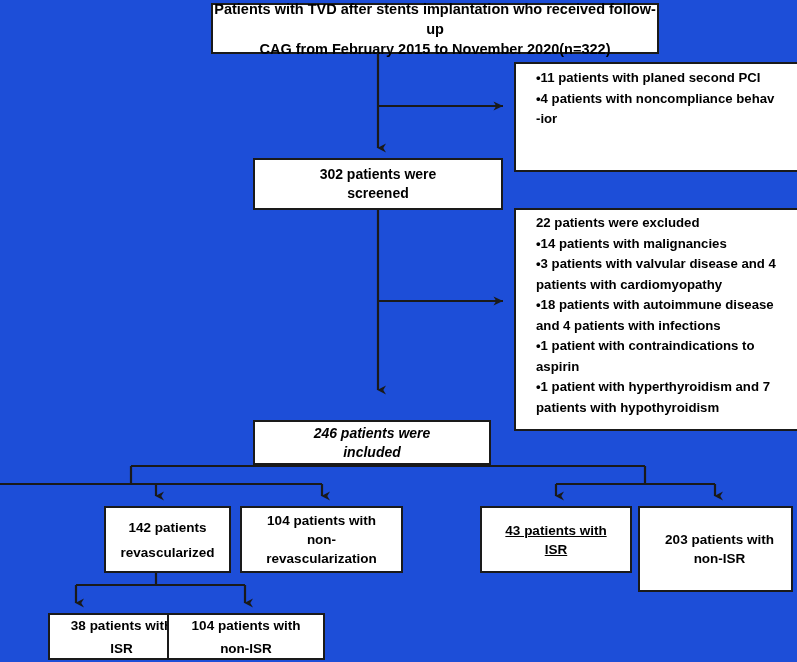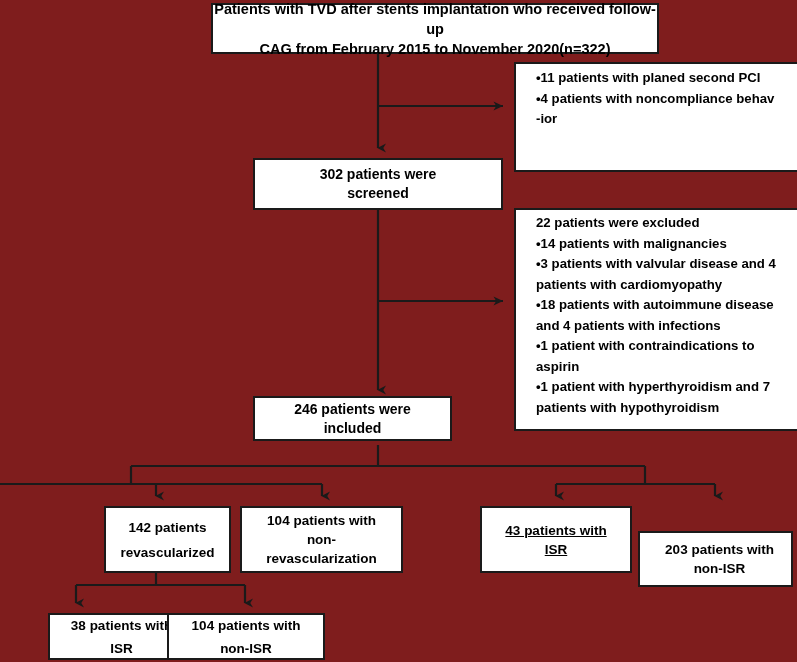--- a/index.html
+++ b/index.html
@@ -4,21 +4,21 @@
 <style>
   html, body {
     margin: 0;
     padding: 0;
     background: #ffffff;
   }
   #canvas {
     position: relative;
     width: 797px;
     height: 662px;
-    background: #7f1d1d;
+    background: #1d4ed8;
     font-family: "Liberation Sans", sans-serif;
     overflow: hidden;
   }
   #connectors {
     position: absolute;
     left: 0;
     top: 0;
     width: 797px;
     height: 662px;
     pointer-events: none;
@@ -56,22 +56,22 @@
     left: 211px; top: 3px; width: 448px; height: 51px;
     font-size: 14.5px; line-height: 20px;
   }
 
   
   #box-screened {
     left: 253px; top: 158px; width: 250px; height: 52px;
     font-size: 14px; line-height: 19px;
   }
   #box-included {
-    left: 253px; top: 396px; width: 199px; height: 45px;
-    font-size: 14px; line-height: 19px;
+    left: 253px; top: 420px; width: 238px; height: 45px;
+    font-size: 14px; line-height: 19px; font-style: italic;
   }
 
   
   #box-excl1 {
     left: 514px; top: 62px; width: 285px; height: 110px;
     font-size: 13.2px; line-height: 20.5px;
     padding: 4px 4px 2px 6px;
   }
   #box-excl2 {
     left: 514px; top: 208px; width: 285px; height: 223px;
@@ -87,21 +87,21 @@
   }
   #box-nonrevasc {
     left: 240px; top: 506px; width: 163px; height: 67px;
     font-size: 13.5px; line-height: 19px;
   }
   #box-isr-right {
     left: 480px; top: 506px; width: 152px; height: 67px;
     font-size: 13.5px; line-height: 19px; text-decoration: underline;
   }
   #box-nonisr-right {
-    left: 638px; top: 531px; width: 155px; height: 56px;
+    left: 638px; top: 506px; width: 155px; height: 86px;
     font-size: 13.5px; line-height: 19px; padding-left: 8px;
   }
 
   
   #box-isr-bottom {
     left: 4px; top: 613px; width: 147px; height: 47px;
     font-size: 13.5px; line-height: 23px; margin-left: 44px;
   }
   #box-nonisr-bottom {
     left: 167px; top: 613px; width: 158px; height: 47px;

